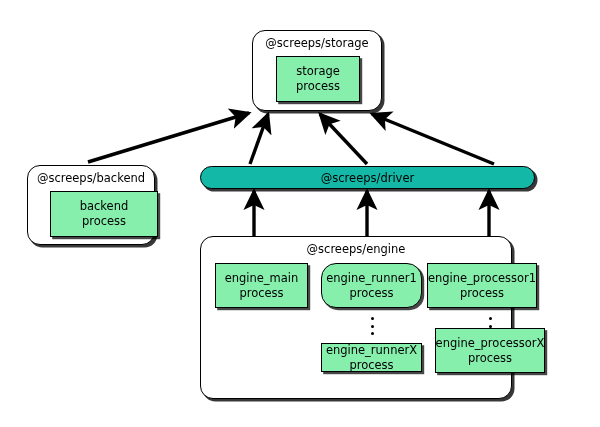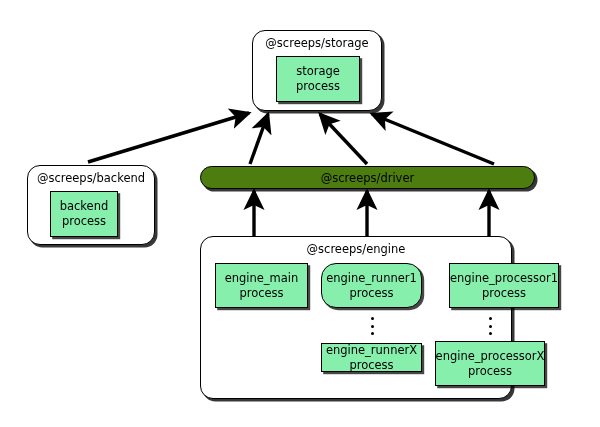--- a/index.html
+++ b/index.html
@@ -66,21 +66,21 @@
     color: #000000;
     text-align: center;
     z-index: 4;
     white-space: nowrap;
   }
 
   
   #driver-pkg {
     position: absolute;
     box-sizing: border-box;
-    background: #4d7c0f;
+    background: #14b8a6;
     border: 1.6px solid #000000;
     border-radius: 999px;
     box-shadow: 2.5px 2.5px 0 rgba(0,0,0,0.78);
     display: flex;
     align-items: center;
     justify-content: center;
     font-size: 11.5px;
     color: #000000;
     z-index: 3;
     white-space: nowrap;
@@ -146,60 +146,60 @@
   <div class="pkg" style="left:252px; top:30px; width:130px; height:81px;">
     <div class="pkg-title" style="top:6px;">@screeps/storage</div>
     <div class="proc" style="left:23px; top:25px; width:84px; height:46px;">
       <span>storage</span>
       <span>process</span>
     </div>
   </div>
 
   <div class="pkg" style="left:27px; top:165px; width:128px; height:80px;">
     <div class="pkg-title" style="top:6px;">@screeps/backend</div>
-    <div class="proc" style="left:22px; top:25px; width:68px; height:46px;">
+    <div class="proc" style="left:22px; top:25px; width:108px; height:46px;">
       <span>backend</span>
       <span>process</span>
     </div>
   </div>
 
   <div id="driver-pkg" style="left:200px; top:166px; width:335px; height:23px;">
     <span>@screeps/driver</span>
   </div>
 
   <div class="pkg" style="left:200px; top:236px; width:312px; height:163px;">
     <div class="pkg-title" style="top:6px;">@screeps/engine</div>
 
     <div class="proc" style="left:14px; top:26px; width:93px; height:45px;">
       <span>engine_main</span>
       <span>process</span>
     </div>
     <div class="proc" style="left:120px; top:26px; width:101px; height:45px;border-radius:15px;">
       <span>engine_runner1</span>
       <span>process</span>
     </div>
-    <div class="proc" style="left:248px; top:26px; width:110px; height:45px;text-align:center;">
+    <div class="proc" style="left:226px; top:26px; width:110px; height:45px;text-align:center;">
       <span>engine_processor1</span>
       <span>process</span>
     </div>
 
     <div class="vdots" style="left:166px; top:80px; height:18px;">
       <i></i>
         <i></i>
         <i></i>
     </div>
     <div class="vdots" style="left:284px; top:80px; height:18px;">
       <i></i>
         <i></i>
         <i></i>
     </div>
 
     <div class="proc" style="left:120px; top:106px; width:101px; height:29px;">
       <span>engine_runnerX</span>
       <span>process</span>
     </div>
-    <div class="proc" style="left:234px; top:104px; width:110px; height:45px;">
+    <div class="proc" style="left:234px; top:91px; width:110px; height:45px;">
       <span>engine_processorX</span>
       <span>process</span>
     </div>
   </div>
 
 </div>
 
 </body></html>

